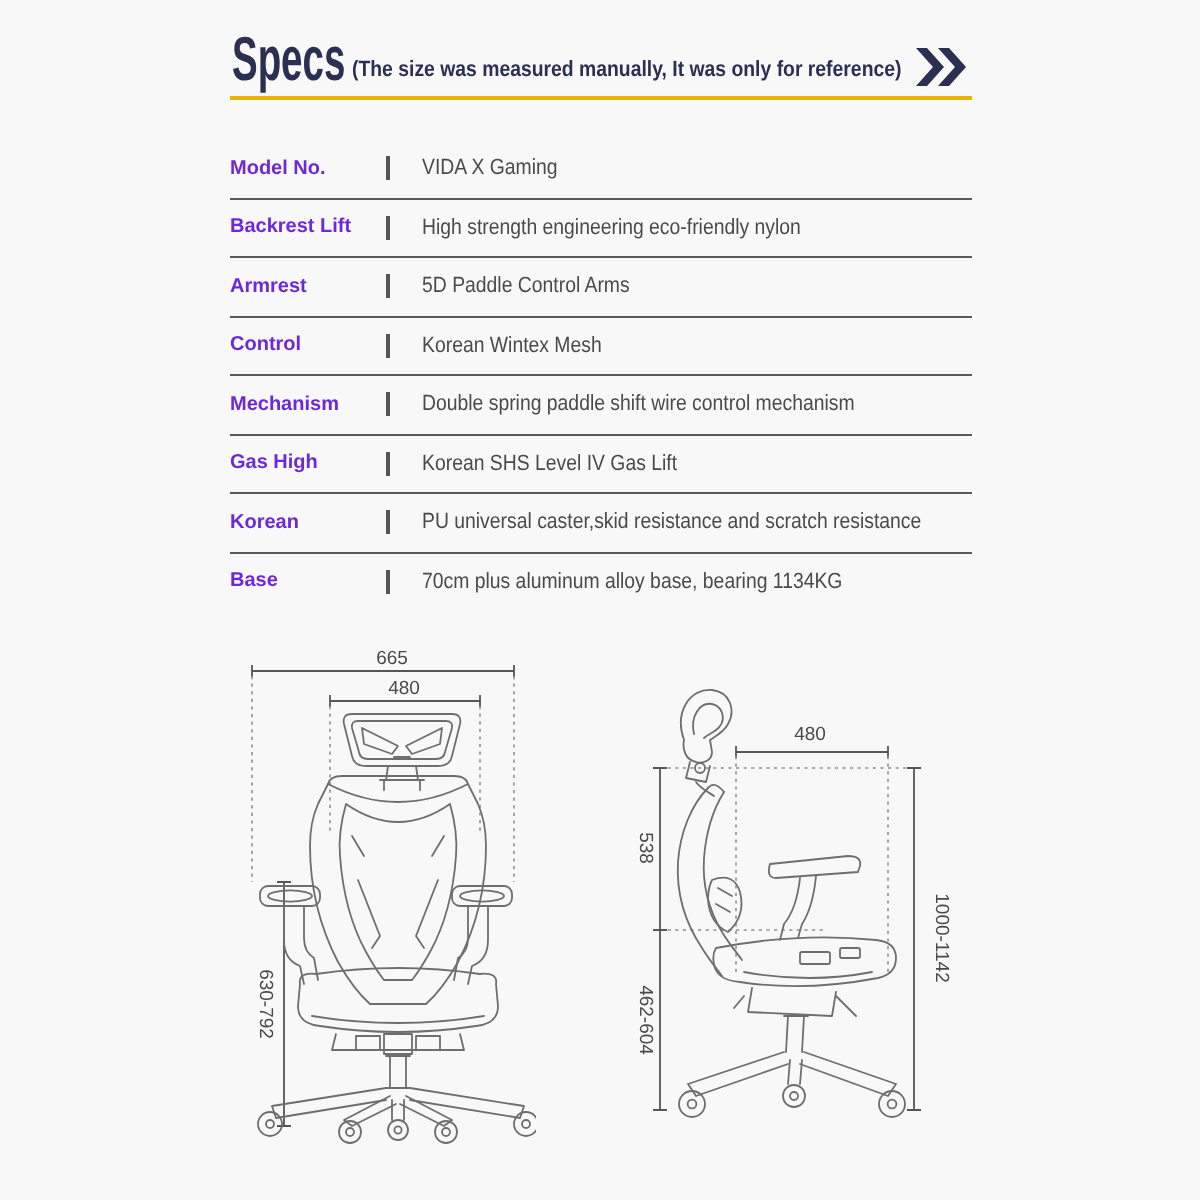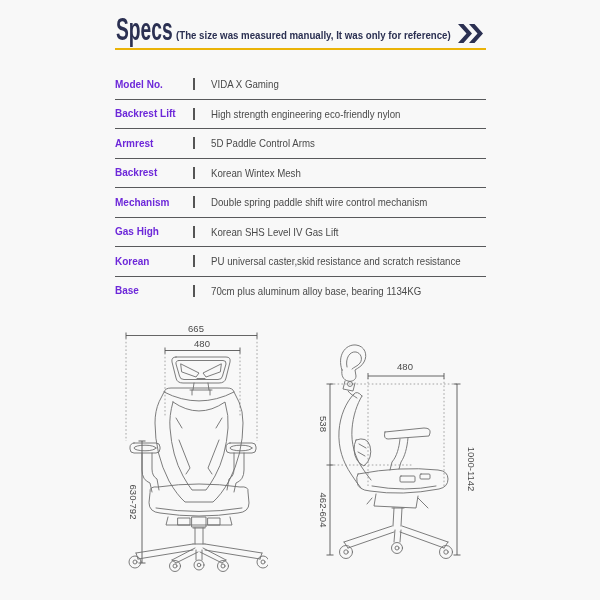--- a/index.html
+++ b/index.html
@@ -55,21 +55,21 @@
       <div class="row-label">Backrest Lift</div>
       <div class="row-divider"></div>
       <div class="row-value">High strength engineering eco-friendly nylon</div>
     </div>
     <div class="row">
       <div class="row-label">Armrest</div>
       <div class="row-divider"></div>
       <div class="row-value">5D Paddle Control Arms</div>
     </div>
     <div class="row">
-      <div class="row-label">Backrest</div>
+      <div class="row-label">Control</div>
       <div class="row-divider"></div>
       <div class="row-value">Korean Wintex Mesh</div>
     </div>
     <div class="row">
       <div class="row-label">Mechanism</div>
       <div class="row-divider"></div>
       <div class="row-value">Double spring paddle shift wire control mechanism</div>
     </div>
     <div class="row">
       <div class="row-label">Gas High</div>

